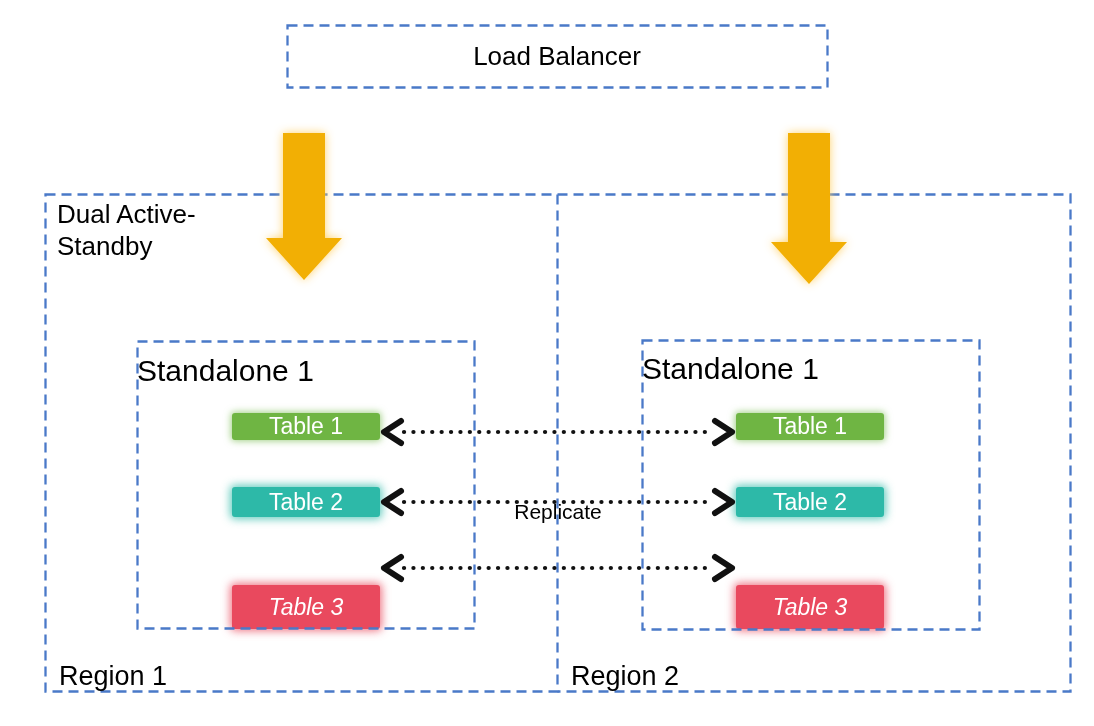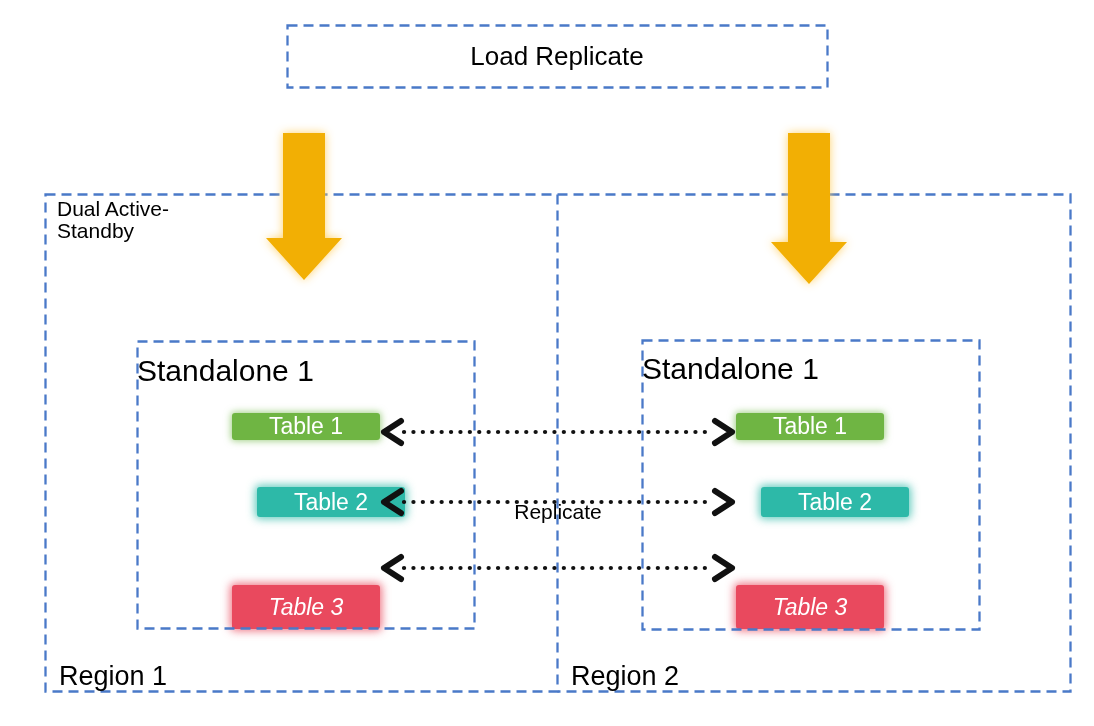--- a/index.html
+++ b/index.html
@@ -46,21 +46,21 @@
     z-index: 3;
     white-space: pre-line;
   }
   .lb-label {
     left: 287px; top: 25px; width: 540px; height: 62px;
     display: flex; align-items: center; justify-content: center;
     font-size: 26px;
   }
   .mode-label {
     left: 57px; top: 198px; width: 165px;
-    font-size: 21px; line-height: 22px;
+    font-size: 26px; line-height: 32px;
   }
   .sa-title { width: 337px; font-size: 30px; }
   .sa1-title { left: 137px; top: 354px; }
   .sa2-title { left: 642px; top: 352px; }
   .replicate-label {
     left: 478px; top: 464px; width: 160px;
     text-align: center; font-size: 21px; margin-top: 36px;
   }
   .region-label { font-size: 27px; }
   .region1-label { left: 59px; top: 661px; }
@@ -73,21 +73,21 @@
     color: #ffffff;
     font-size: 23px;
     border-radius: 3px;
   }
   .col-left  { left: 232px; }
   .col-right { left: 736px; }
   .row-t1 { top: 413px; height: 27px; text-align: right; }
   .row-t2 { top: 487px; height: 30px; }
   .row-t3 { top: 585px; height: 44px; font-style: italic; }
   .glow-green { box-shadow: 0 0 7px 1px rgba(111, 181, 67, 0.65); }
-  .glow-teal  { box-shadow: 0 0 9px 2px rgba(45, 185, 168, 0.75); margin-left: 25px; }
+  .glow-teal  { box-shadow: 0 0 9px 2px rgba(45, 185, 168, 0.75); }
   .glow-red   { box-shadow: 0 0 9px 2px rgba(233, 73, 94, 0.75); }
 </style>
 </head>
 <body>
 
 <div class="stage">
 
   <div class="chip col-left row-t1 glow-green" style="background-color: rgb(111, 181, 67);">
     <span>Table 1</span>
   </div>
@@ -129,21 +129,21 @@
       <path class="chev" d="M401 491 L384 502 L401 513"></path>
       <path class="chev" d="M715 491 L732 502 L715 513"></path>
 
       <line x1="404" y1="568" x2="712" y2="568"></line>
       <path class="chev" d="M401 557 L384 568 L401 579"></path>
       <path class="chev" d="M715 557 L732 568 L715 579"></path>
     </g>
   </svg>
 
   <div class="label lb-label">
-    <span>Load Replicate</span>
+    <span>Load Balancer</span>
   </div>
 
   <div class="label mode-label">Dual Active-Standby</div>
 
   <div class="label sa-title sa1-title">Standalone 1</div>
 
   <div class="label sa-title sa2-title">Standalone 1</div>
 
   <div class="label replicate-label">Replicate</div>
 

